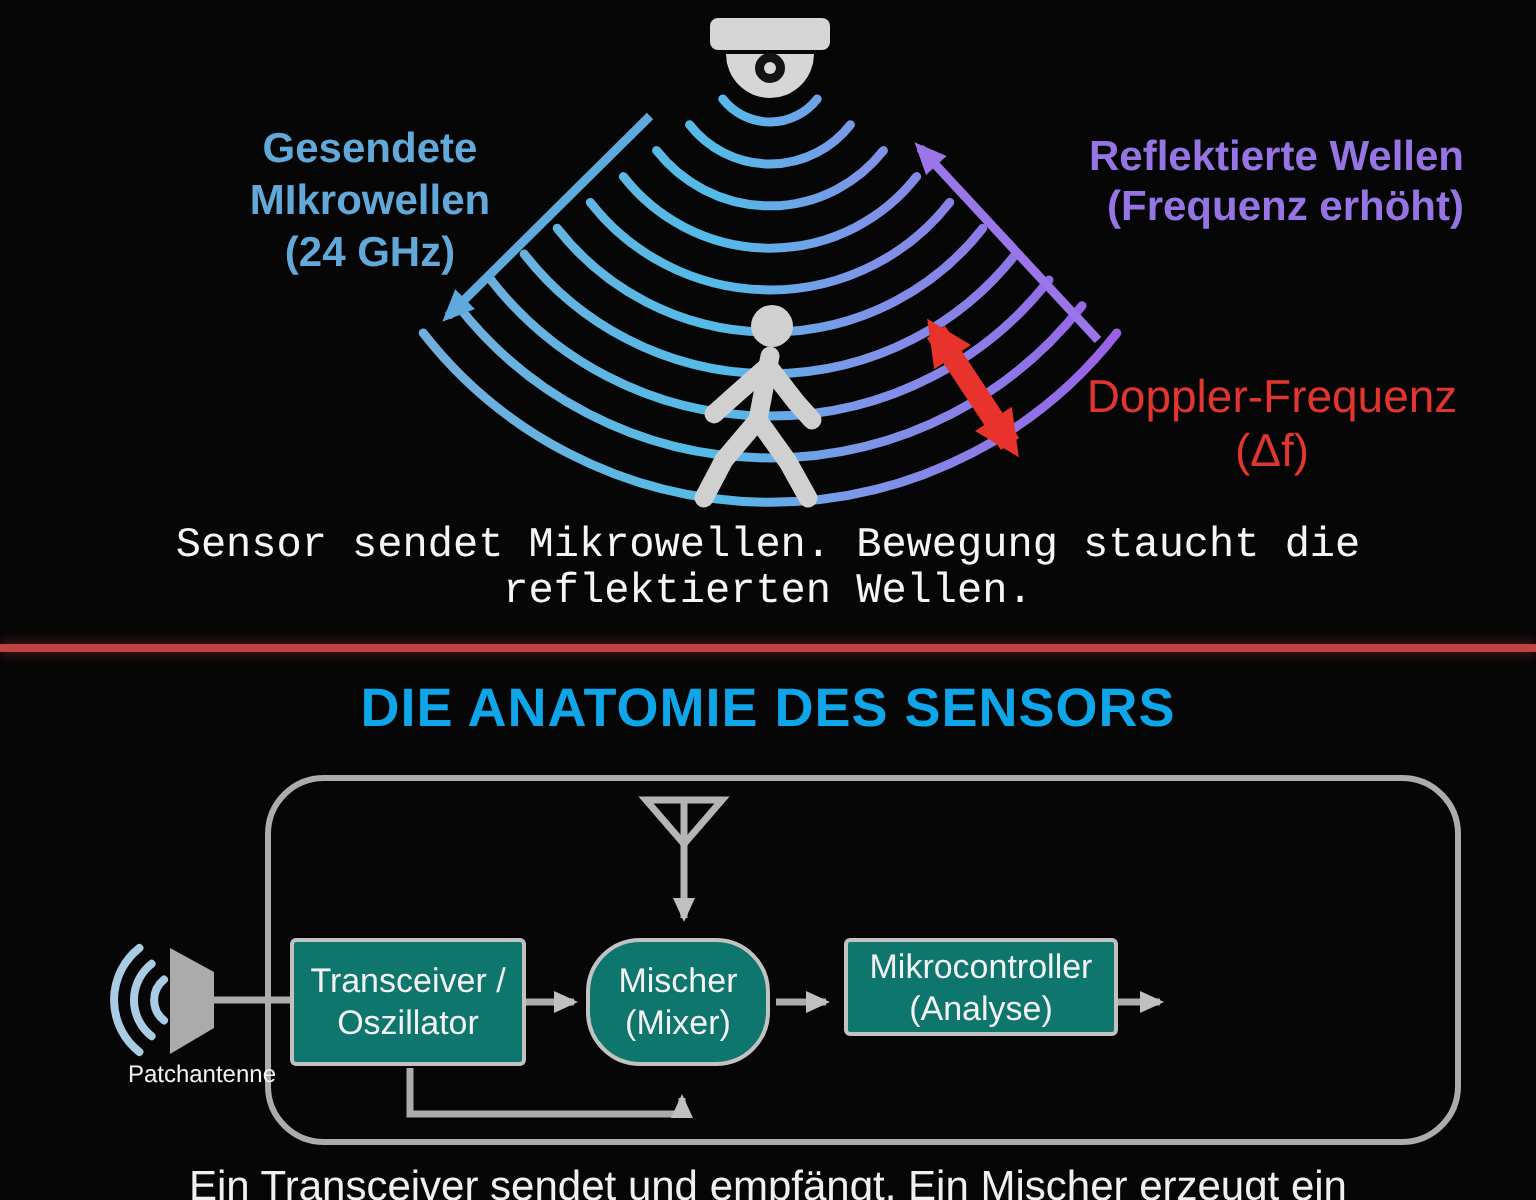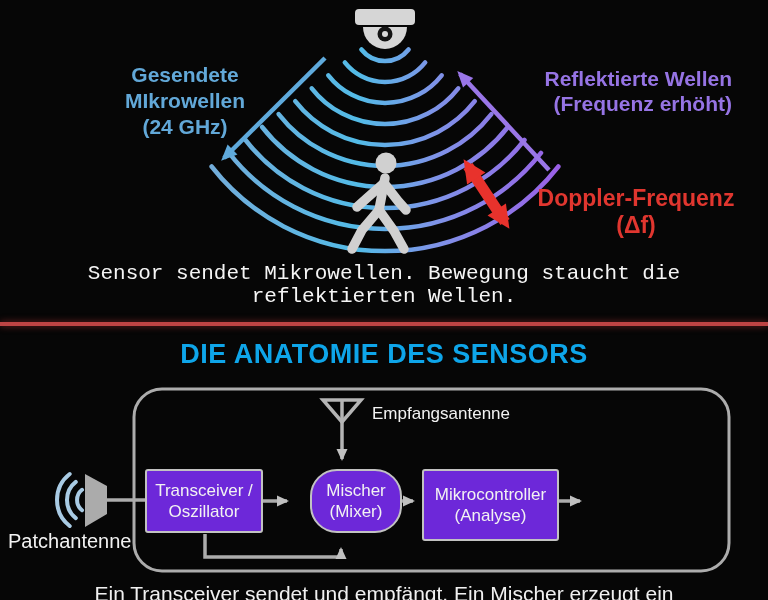--- a/index.html
+++ b/index.html
@@ -4,38 +4,38 @@
 <style>
   html,body{margin:0;padding:0;background:#000;}
   .stage{
     position:relative;width:768px;height:600px;background:#060606;
     overflow:hidden;font-family:"Liberation Sans",sans-serif;
   }
   svg.layer{position:absolute;left:0;top:0;}
   .lbl{position:absolute;white-space:pre-line;text-align:center;}
   .lbl-sent{left:96px;top:62px;width:178px;color:#62A8D8;font-size:21px;font-weight:bold;line-height:26px;}
   .lbl-reflected{left:470px;top:66px;width:262px;color:#9674E4;font-size:21px;font-weight:bold;line-height:25px;text-align:right;}
-  .lbl-doppler{left:520px;top:185px;width:232px;color:#E0362F;font-size:23px;font-weight:bold;line-height:27px;}
+  .lbl-doppler{left:520px;top:185px;width:232px;color:#E0362F;font-size:23px;font-weight:normal;line-height:27px;}
   .caption{position:absolute;left:0;width:768px;text-align:center;color:#F5F5F5;font-size:21px;}
   #caption-line1{top:262px;font-family:Liberation Mono, monospace;}
   #caption-line2{top:289px;}
   .caption .b{font-weight:bold;}
   .divider{position:absolute;left:0;top:322px;width:768px;height:4px;background:#BE4444;
     box-shadow:0 0 7px rgba(210,60,60,.55);}
   .heading{position:absolute;left:0;top:339px;width:768px;text-align:center;color:#0ea5e9;
     font-size:27px;font-weight:bold;letter-spacing:.5px;}
-  .box{position:absolute;background:#6d28d9;border:2.5px solid #C2C2C2;border-radius:3px;
+  .box{position:absolute;background:#0f766e;border:2.5px solid #C2C2C2;border-radius:3px;
     display:flex;flex-direction:column;align-items:center;justify-content:center;
     color:#F2F2F2;font-size:17px;line-height:21px;text-align:left;box-sizing:border-box;}
   #box-transceiver{left:145px;top:469px;width:118px;height:64px;}
-  #box-mischer{left:310px;top:469px;width:92px;height:64px;border-radius:27px;}
-  #box-mikrocontroller{left:422px;top:469px;width:137px;height:72px;}
+  #box-mischer{left:293px;top:469px;width:92px;height:64px;border-radius:27px;}
+  #box-mikrocontroller{left:422px;top:469px;width:137px;height:49px;}
   #box-tuersteuerung{left:589px;top:469px;width:122px;height:64px;}
   .lbl-emp{position:absolute;left:372px;top:404px;color:#F2F2F2;font-size:17px;text-align:left;}
-  .lbl-patch{position:absolute;left:8px;top:530px;width:130px;text-align:left;color:#F2F2F2;font-size:20px;}
+  .lbl-patch{position:absolute;left:8px;top:530px;width:130px;text-align:right;color:#F2F2F2;font-size:12px;}
   .footer{position:absolute;left:0;top:582px;width:768px;text-align:center;color:#F0F0F0;font-size:21px;}
 </style>
 </head>
 <body>
 
 <div class="stage">
 
   <svg class="layer" width="768" height="600" viewBox="0 0 768 600">
     <defs>
       <linearGradient id="gWave" gradientUnits="userSpaceOnUse" x1="205" y1="0" x2="570" y2="0">
@@ -137,17 +137,16 @@
   </div>
   <div class="box" id="box-mischer">
     <span>Mischer</span>
     <span>(Mixer)</span>
   </div>
   <div class="box" id="box-mikrocontroller">
     <span>Mikrocontroller</span>
     <span>(Analyse)</span>
   </div>
 
-  <div class="lbl-emp">Empfangsantenne</div>
   <div class="lbl-patch">Patchantenne</div>
 
   <div class="footer">Ein Transceiver sendet und empfängt. Ein Mischer erzeugt ein</div>
 </div>
 
 </body></html>

